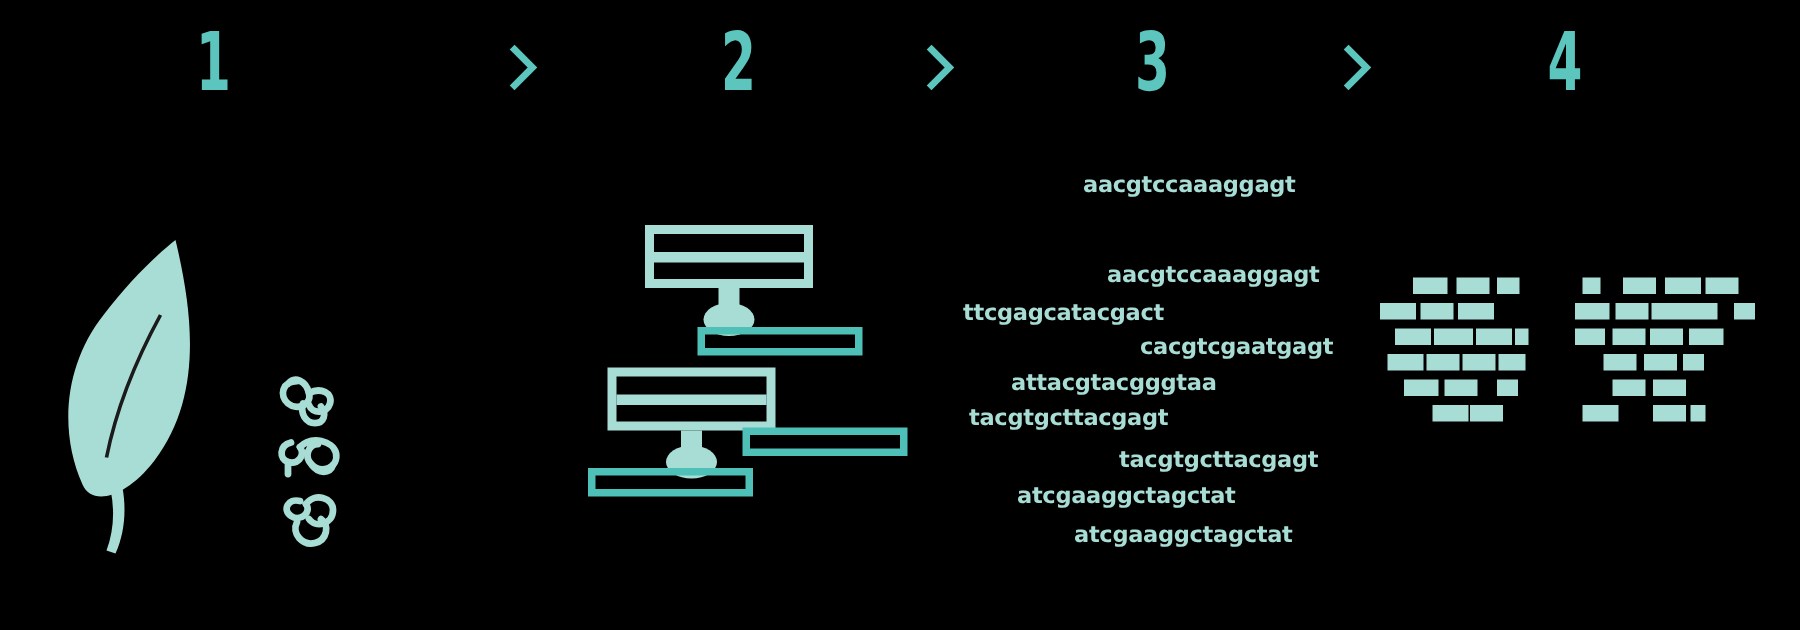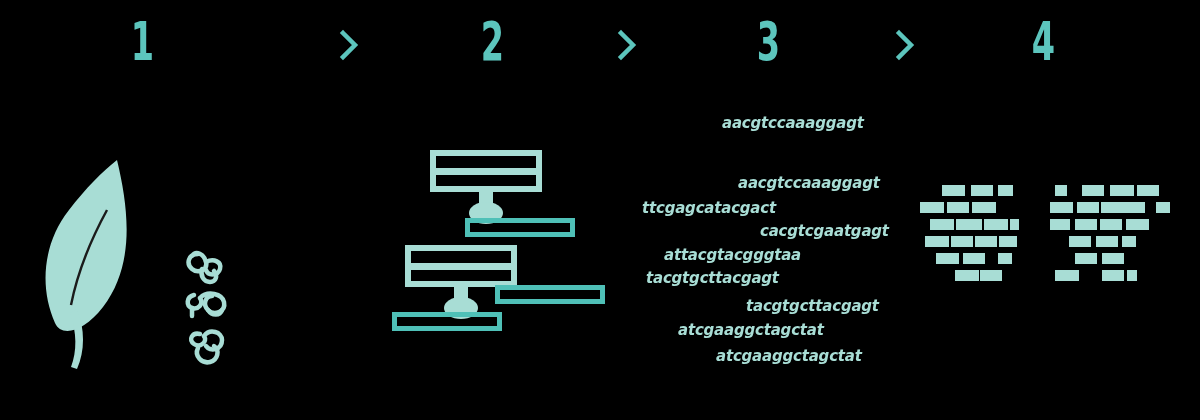--- a/index.html
+++ b/index.html
@@ -103,21 +103,20 @@
   .read-line {
     position: absolute;
     color: #a8ddd5;
     font-family: "DejaVu Sans", sans-serif;
     font-size: 15px;
     font-weight: bold;
     line-height: 16px;
     white-space: nowrap;
     letter-spacing: -0.2px;
     user-select: none;
-    font-style: italic;
   }
 
   
   #panel-align { left: 920px; top: 185px; width: 270px; height: 110px; }
   .align-block {
     position: absolute;
     background: #a8ddd5;
   }
 </style>
 </head>
@@ -192,21 +191,21 @@
       <div class="slide" style="left: 85px; top: 78px; width: 110px; height: 19px;"></div>
       <div class="slide" style="left: 115px; top: 145px; width: 110px; height: 19px;"></div>
       <div class="slide" style="left: 12px; top: 172px; width: 110px; height: 19px;"></div>
     </div>
 
   <div class="panel" id="panel-reads">
       <div class="read-line" style="left: 92px; top: 15px;">aacgtccaaaggagt</div>
       <div class="read-line" style="left: 108px; top: 75px;">aacgtccaaaggagt</div>
       <div class="read-line" style="left: 130px; top: 123px;">cacgtcgaatgagt</div>
       <div class="read-line" style="left: 12px; top: 100px;">ttcgagcatacgact</div>
-      <div class="read-line" style="left: 34px; top: 147px; text-align: center;">attacgtacgggtaa</div>
+      <div class="read-line" style="left: 44px; top: 147px; text-align: center;">attacgtacgggtaa</div>
       <div class="read-line" style="left: 16px; top: 170px;">tacgtgcttacgagt</div>
       <div class="read-line" style="left: 116px; top: 198px;">tacgtgcttacgagt</div>
       <div class="read-line" style="left: 48px; top: 222px;">atcgaaggctagctat</div>
       <div class="read-line" style="left: 86px; top: 248px;">atcgaaggctagctat</div>
     </div>
 
   <div class="panel" id="panel-align">
       <div class="align-block" style="left: 22px; top: 0px; width: 23px; height: 11px;"></div>
       <div class="align-block" style="left: 51px; top: 0px; width: 22px; height: 11px;"></div>
       <div class="align-block" style="left: 78px; top: 0px; width: 15px; height: 11px;"></div>

